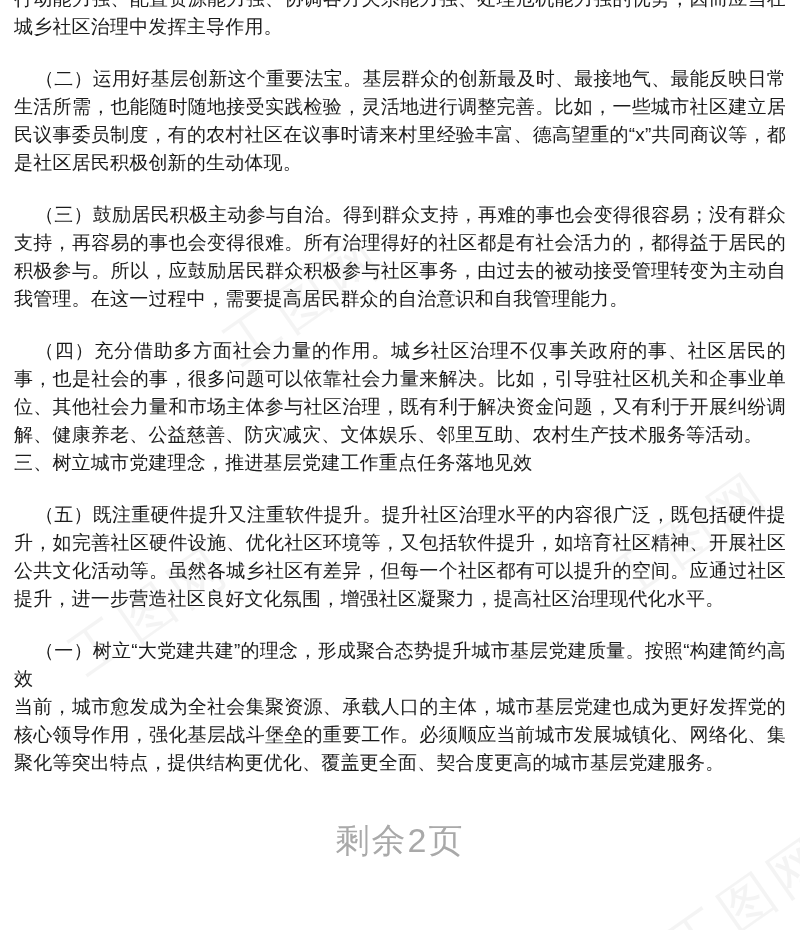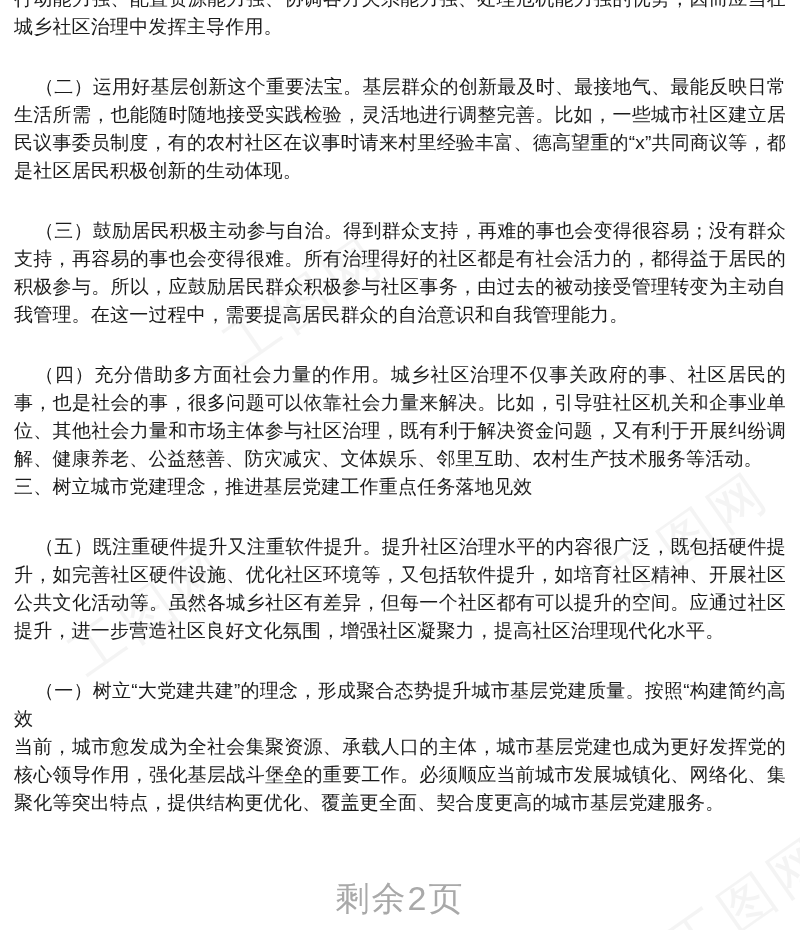--- a/index.html
+++ b/index.html
@@ -48,26 +48,26 @@
   }
   p.body {
     margin: 0;
     font-size: 19px;
     line-height: 28px;
     color: #1b1b1b;
     text-align: justify;
     text-justify: inter-ideograph;
     letter-spacing: 0.2px;
   }
-  p.gap { margin-top: 32px; }
+  p.gap { margin-top: 24px; }
   p.indent { text-indent: 21px; }
   .footer {
     position: relative;
     z-index: 1;
-    margin-top: 57px;
+    margin-top: 39px;
     display: flex;
     justify-content: center;
     align-items: baseline;
     gap: 36px;
     font-size: 34px;
     line-height: 48px;
     color: #a9a9a9;
     letter-spacing: 2px;
   }
 </style>

